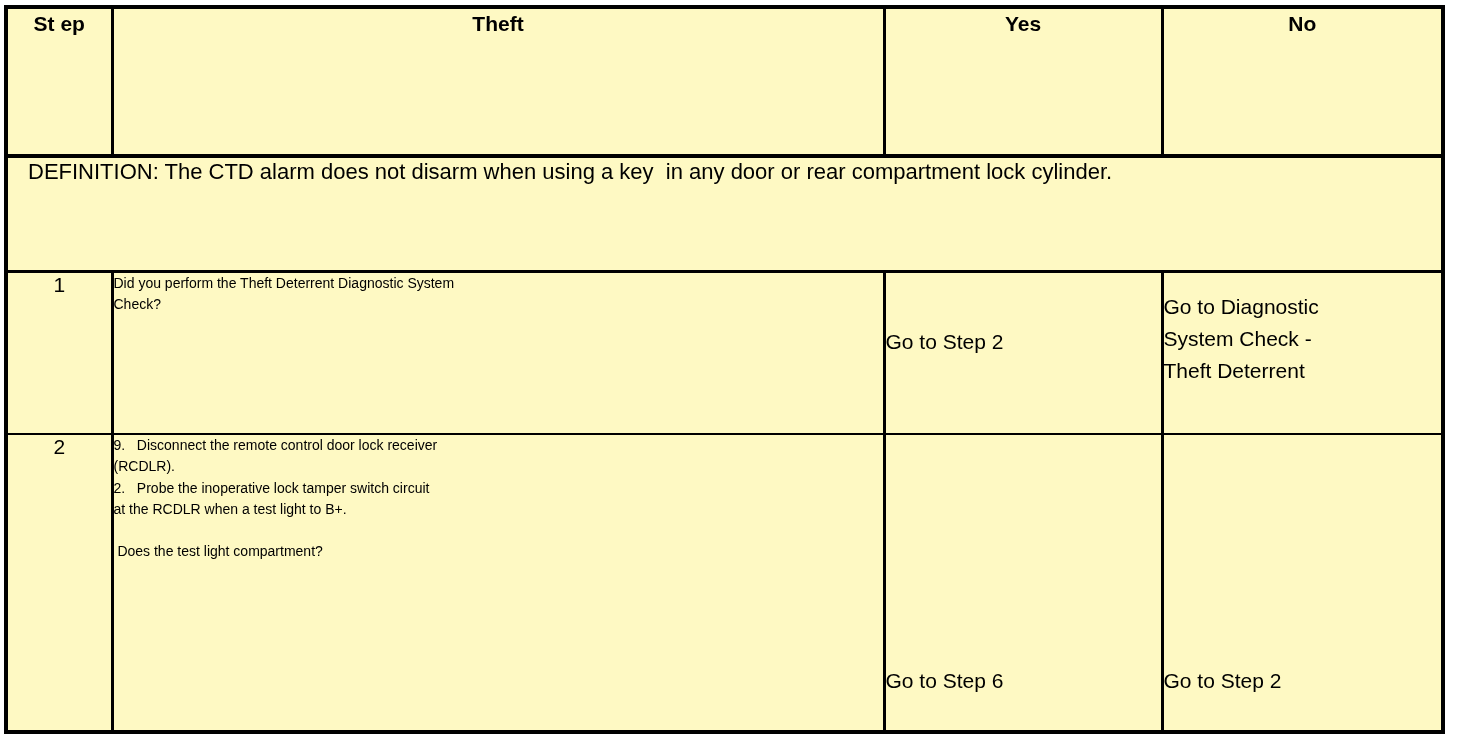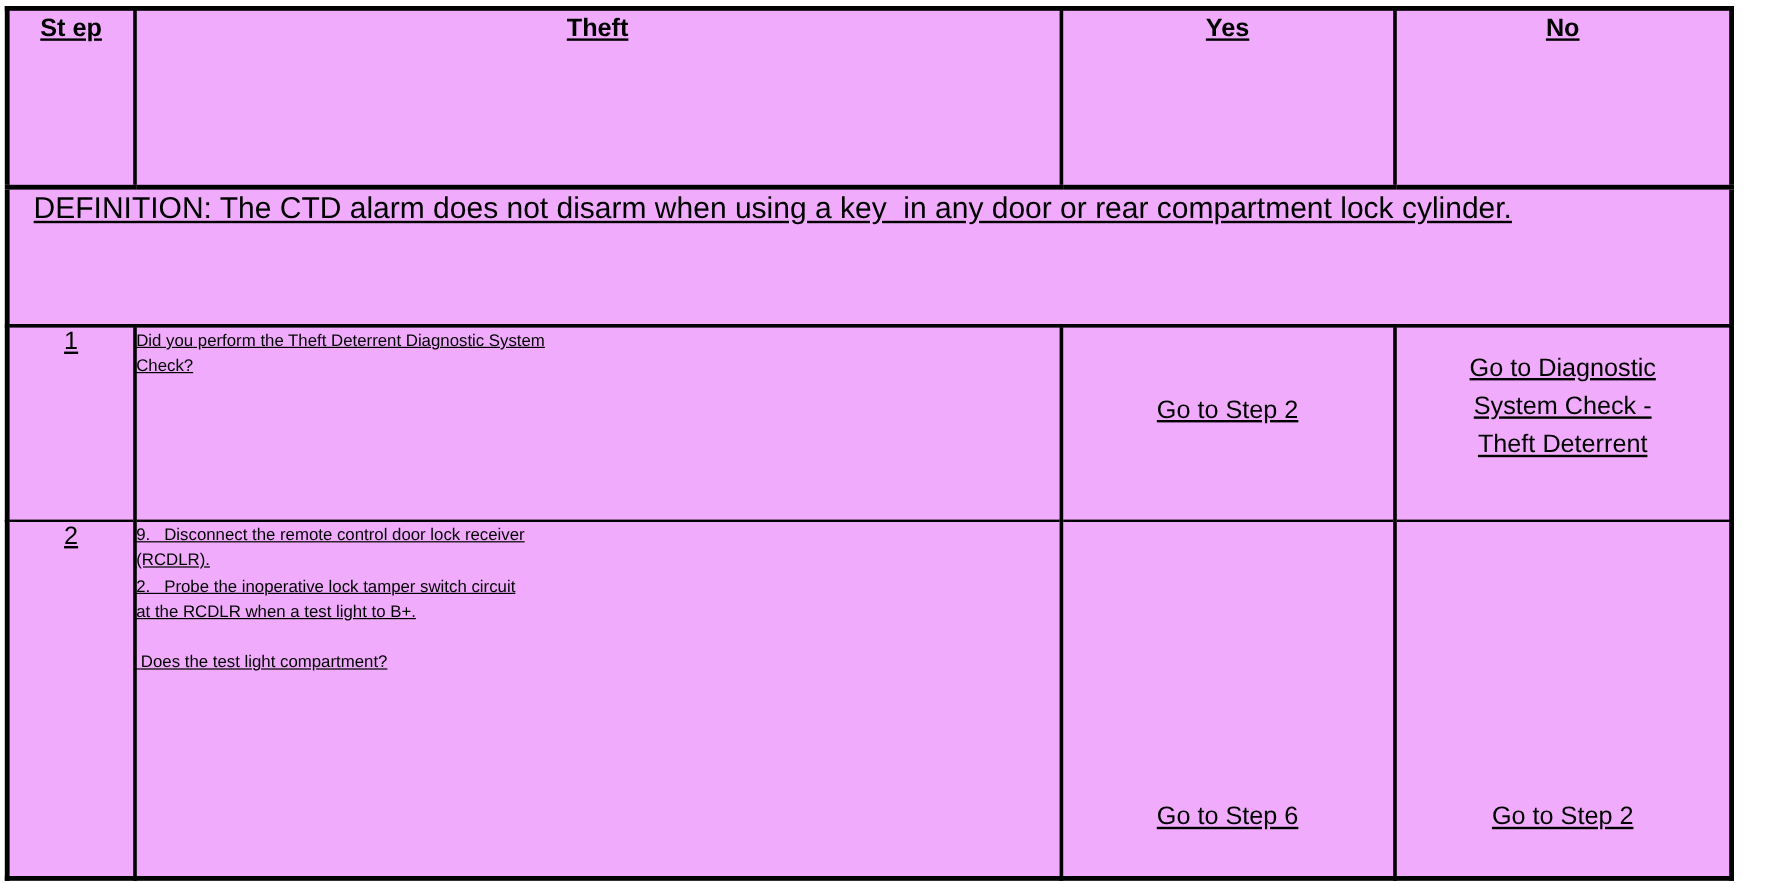--- a/index.html
+++ b/index.html
@@ -35,22 +35,21 @@
   }
 
   table.diag td,
   table.diag th {
     border-left: 3px solid #000;
     border-right: 3px solid #000;
     border-top: 2px solid #000;
     border-bottom: 2px solid #000;
     padding: 0;
     vertical-align: top;
-    background: #f0abfc;
-    text-decoration: underline;
+    background: #fef9c3;
   }
 
   
   table.diag {
     border: 4px solid #000;
   }
 
   
   col.c-step   { width: 106px; }
   col.c-action { width: 772px; }
@@ -77,21 +76,21 @@
   }
 
   
   .def-cell {
     height: 112px;
     vertical-align: middle;
     border-bottom: 3px solid #000 !important;
     border-top: 4px solid #000 !important;
   }
   .def-text {
-    font-size: 25px;
+    font-size: 22px;
     padding: 0 16px 0 20px;
     line-height: 1.3;
     white-space: pre-wrap;
   }
 
   
   .step-cell {
     text-align: center;
     font-size: 21px;
     vertical-align: middle;
@@ -102,21 +101,20 @@
     line-height: 1.52;
     vertical-align: top;
   }
   .action-cell .ln {
     display: block;
     white-space: pre-wrap;
     min-height: 1.52em;
   }
   .branch-cell {
     font-size: 21px;
-    text-align: center;
     line-height: 1.52;
     margin-left: 45px;
   }
   .branch-cell .ln {
     display: block;
     white-space: pre-wrap;
   }
 
   
   .row1 .step-cell   { height: 160px; }

